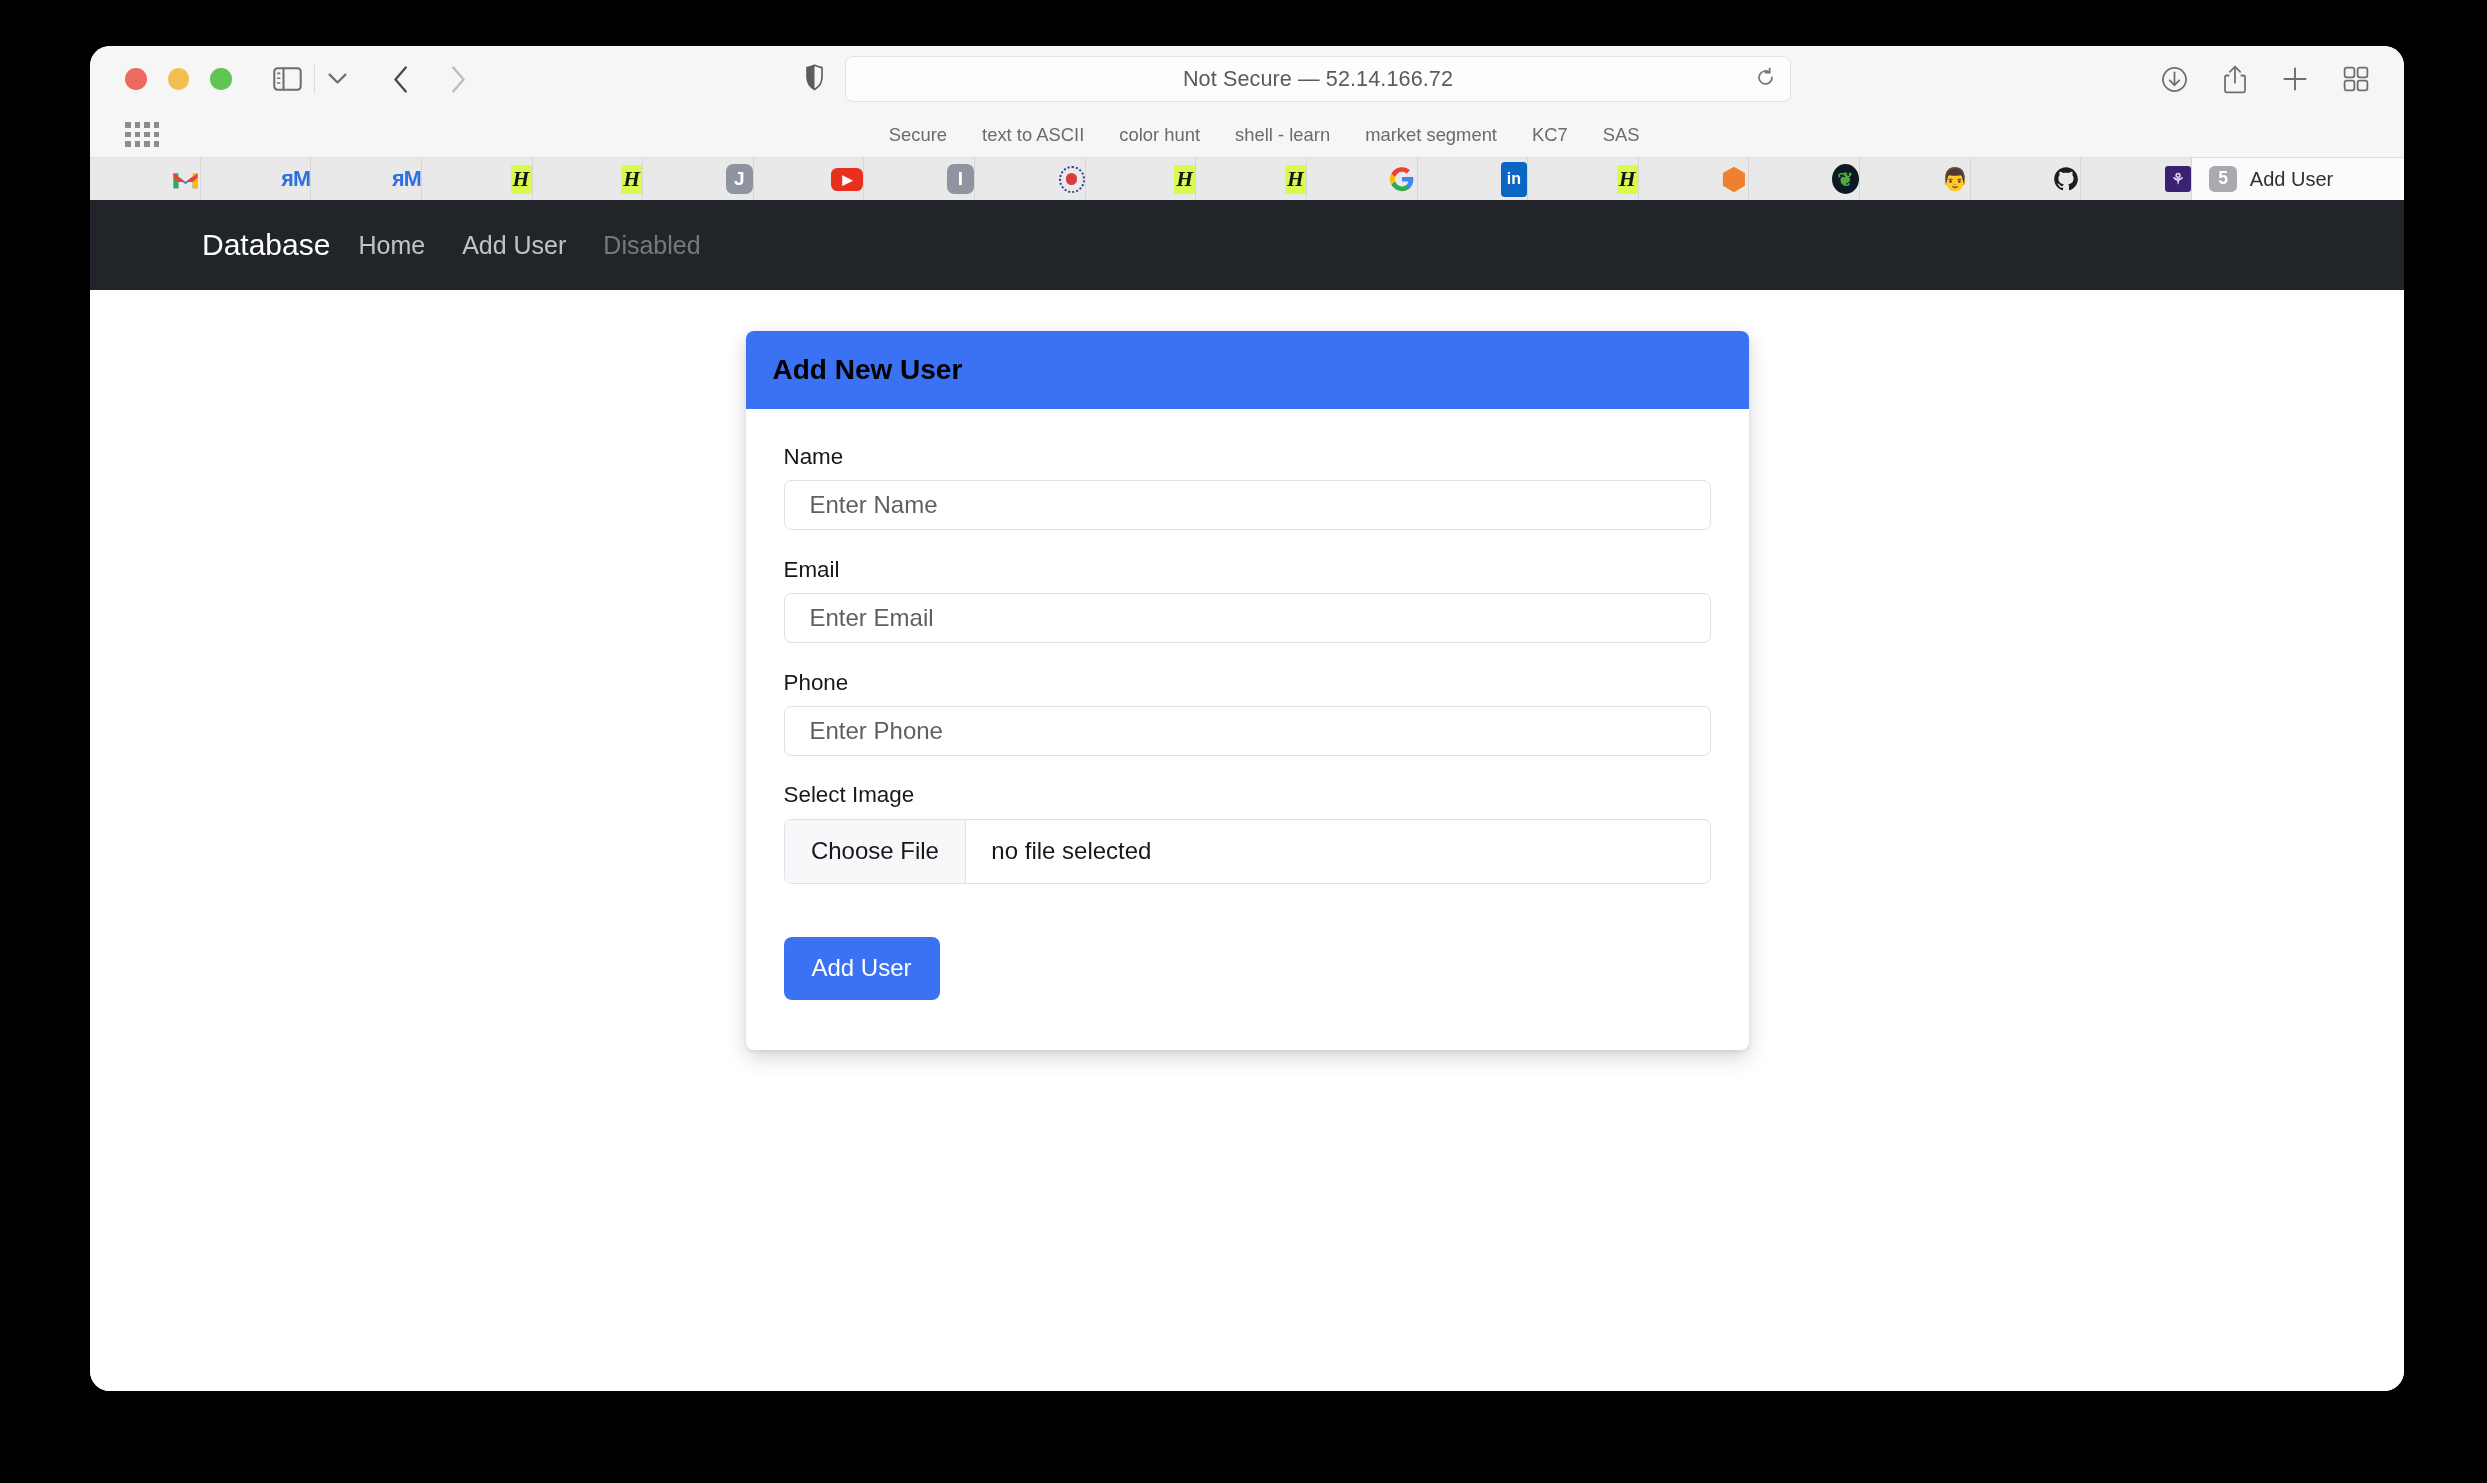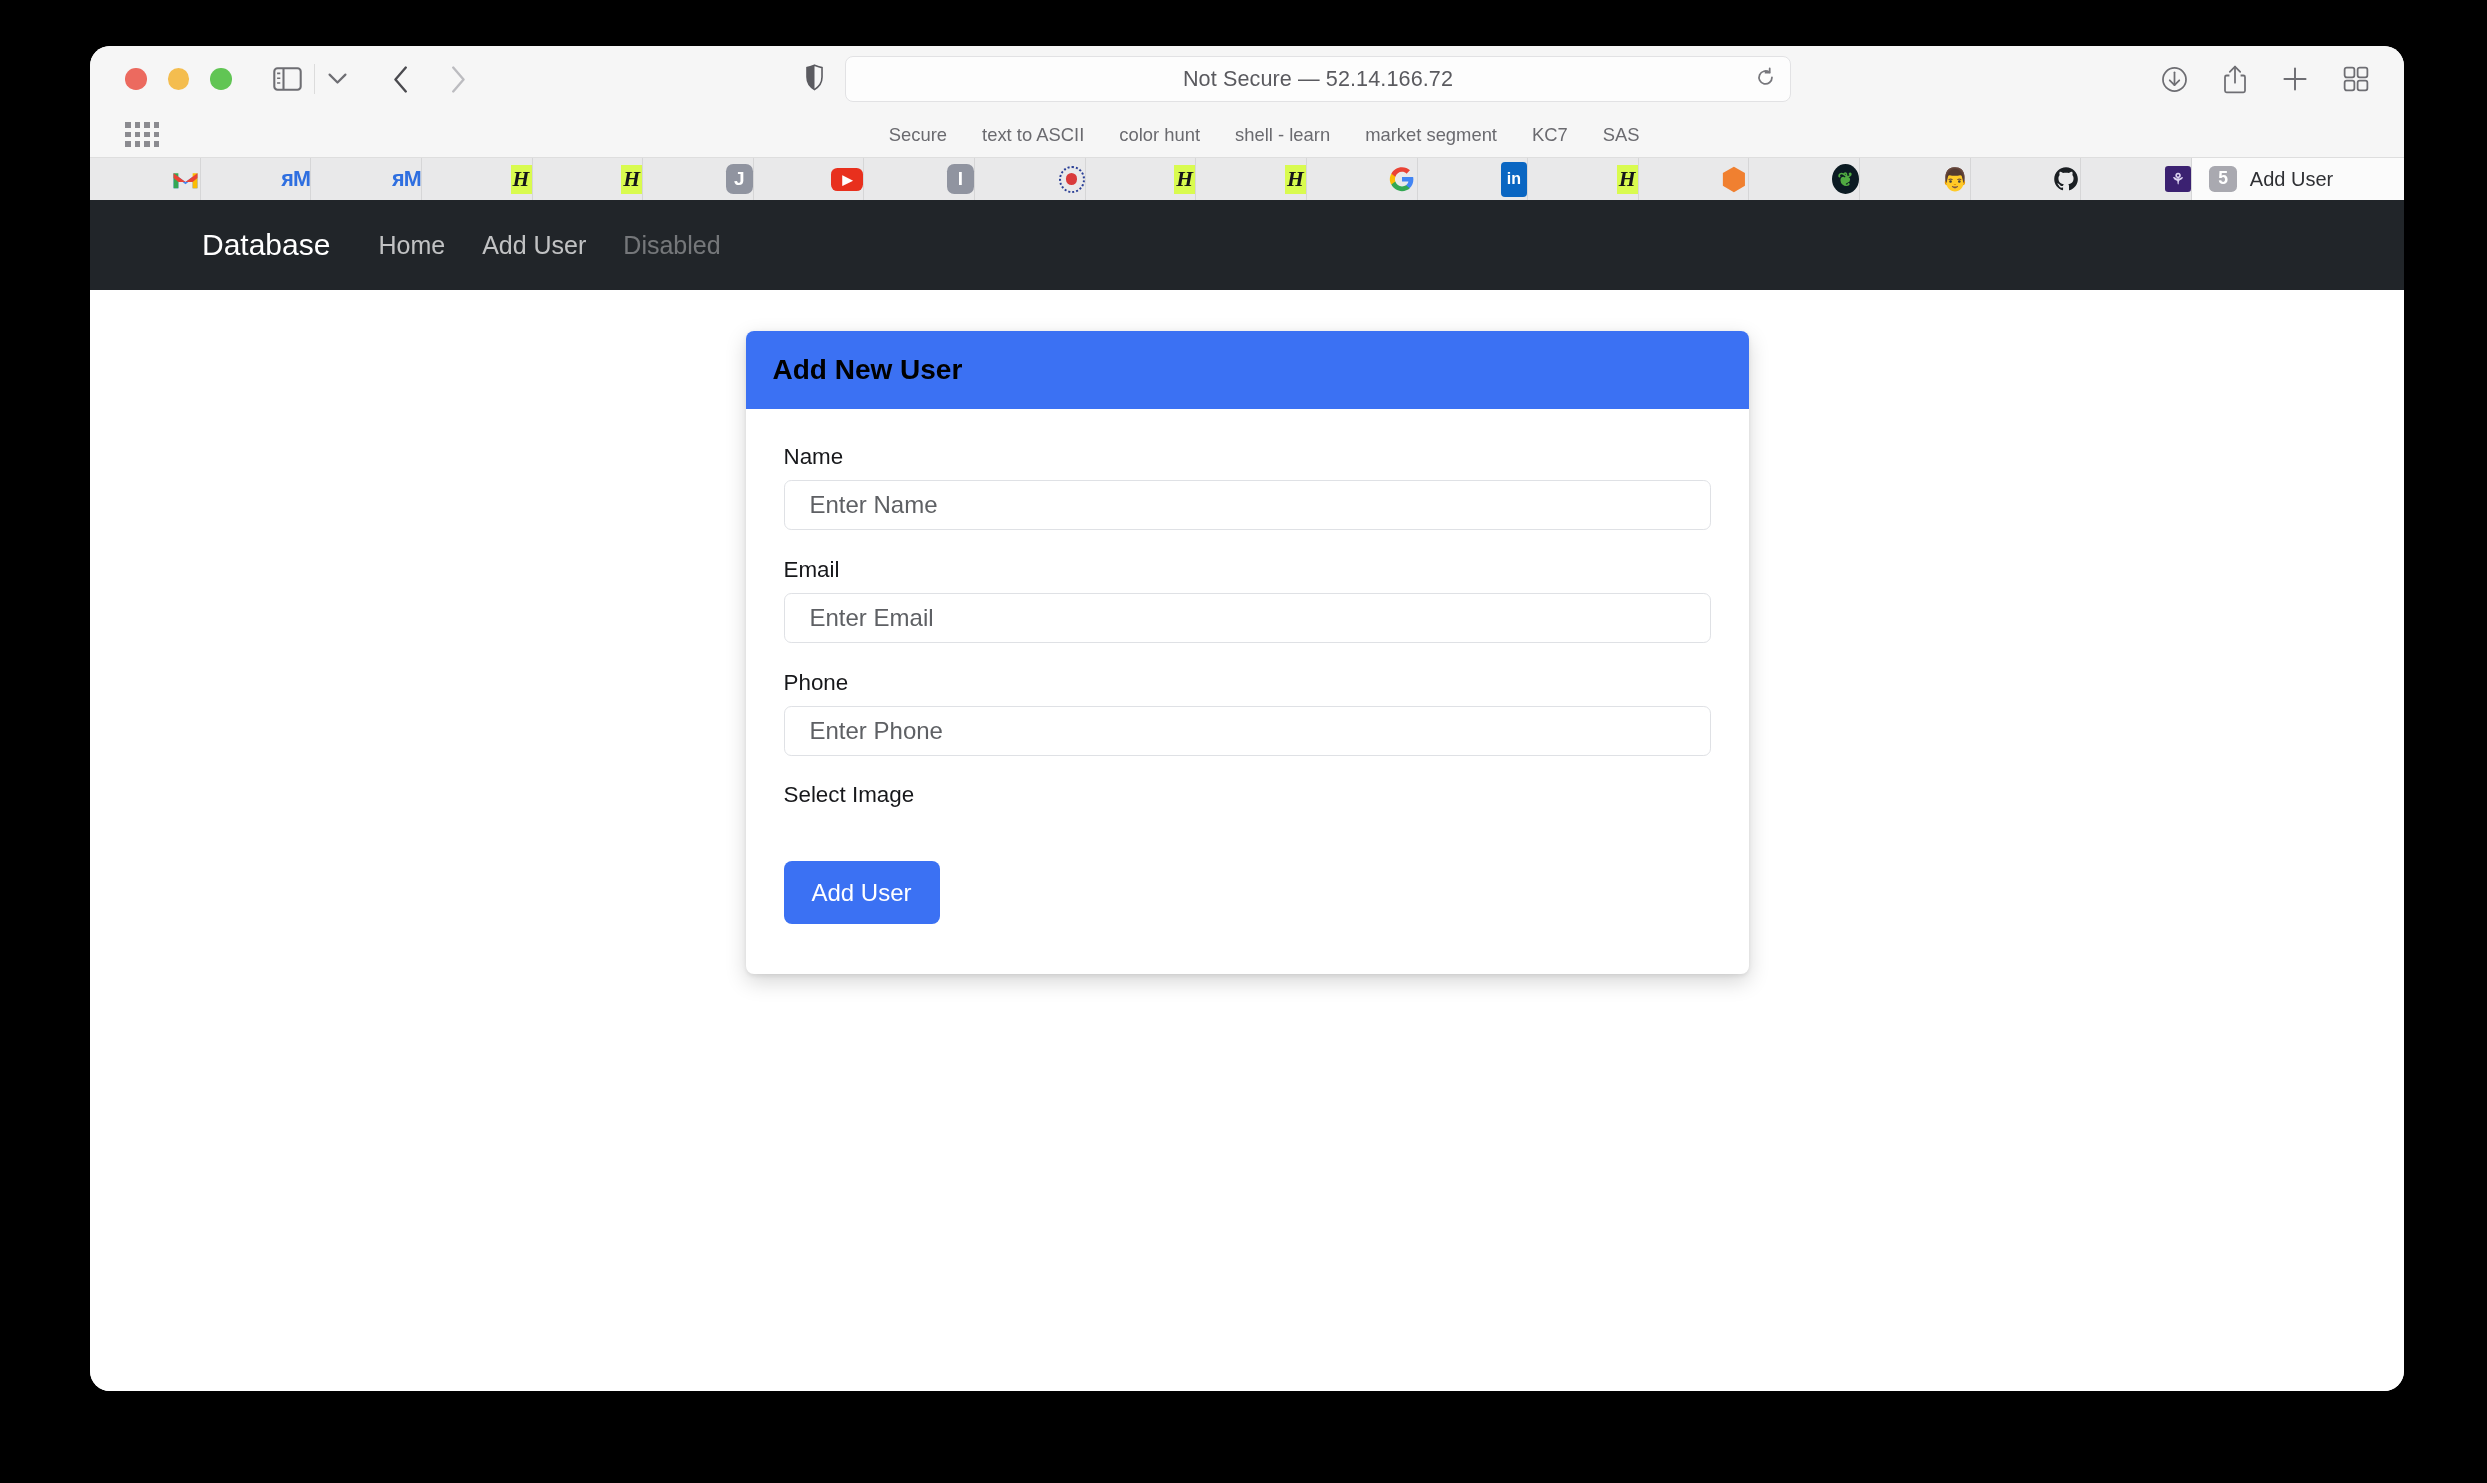--- a/index.html
+++ b/index.html
@@ -140,21 +140,21 @@
   .page { flex: 1 1 auto; background: #fff; overflow: hidden; }
 
   .navbar {
     height: 90px;
     background: #212529;
     display: flex;
     align-items: center;
     padding-left: 112px;
     gap: 0;
   }
-  .brand { color: #fff; font-size: 30px; margin-right: 48px; }
+  .brand { color: #fff; font-size: 30px; margin-right: 28px; }
   .navlink { font-size: 25px; color: rgba(255,255,255,.72); margin-right: 37px; }
   .navlink.muted { color: rgba(255,255,255,.38); margin-right: 0; }
 
   .card-wrap { display: flex; justify-content: center; padding-top: 41px; }
   .card {
     width: 1003px;
     background: #fff;
     border-radius: 8px;
     box-shadow: 0 7.2px 21px rgba(0,0,0,.16), 0 1.6px 4px rgba(0,0,0,.08);
     overflow: hidden;
@@ -440,20 +440,24 @@
             <input class="finput" type="text" placeholder="Enter Email" style="">
           </div>
 
           <div class="field">
             <label class="flabel">Phone</label>
             <input class="finput" type="text" placeholder="Enter Phone" style="">
           </div>
 
           <div class="field">
             <label class="flabel">Select Image</label>
+            <div class="filebox">
+              <span class="choose">Choose File</span>
+              <span class="filename">no file selected</span>
+            </div>
           </div>
 
           <button class="submit">Add User</button>
         </div>
       </div>
     </div>
   </div>
 </div>
 
 

